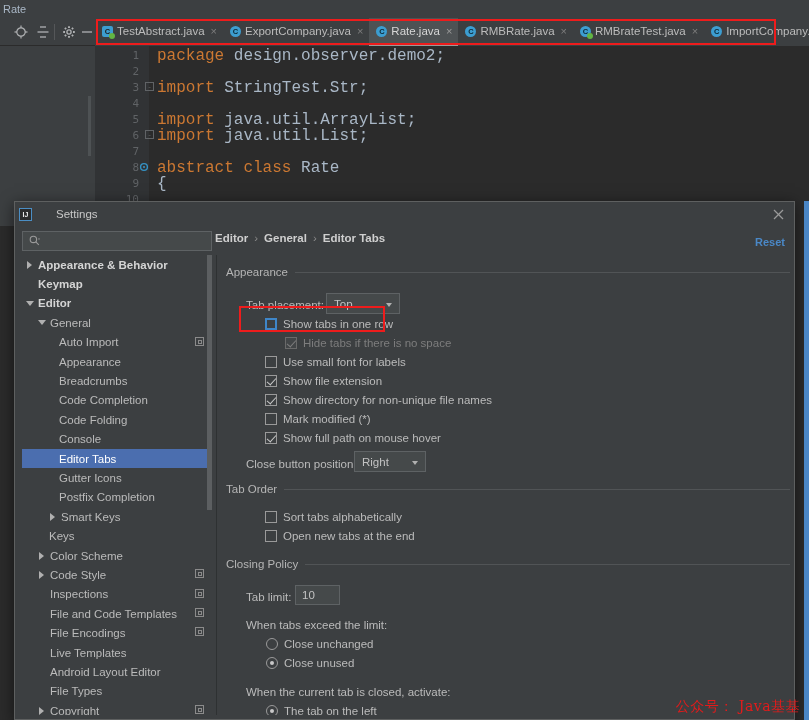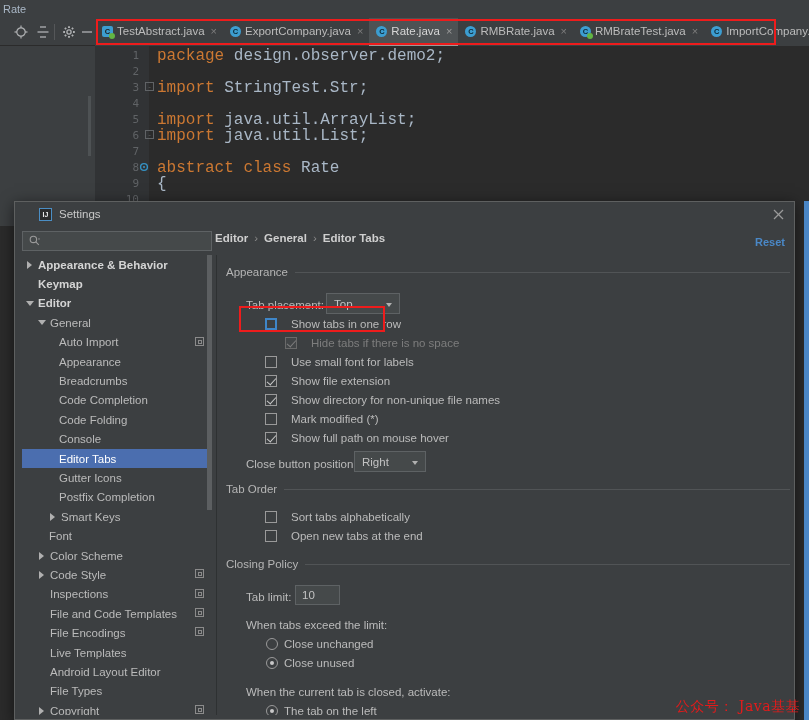--- a/index.html
+++ b/index.html
@@ -108,21 +108,21 @@
   }
 
   
   .dialog{
     position:absolute; left:14px; top:201px; width:781px; height:519px;
     background:#3c3f41; border:1px solid #5e6060;
     box-shadow:0 3px 14px rgba(0,0,0,.55);
   }
   .dlg-title{
     position:absolute; left:0; top:0; width:100%; height:24px;
-    display:flex; align-items:center; gap:7px; padding-left:24px;
+    display:flex; align-items:center; gap:24px; padding-left:4px;
     background:#3c3f41;
     text-align:center;
   }
   .dlg-title .ijicon{
     width:13px; height:13px; background:#2b2b2b; border:1px solid #4b8ec4;
     display:flex; align-items:center; justify-content:center;
     font-size:7px; font-weight:bold; color:#e8e8e8; font-family:"Liberation Sans",sans-serif;
   }
   .dlg-title .t{ font-size:11.5px; color:#c8c8c8; }
   .dlg-close{
@@ -197,21 +197,21 @@
     position:absolute; left:205px; top:53px; right:4px; bottom:4px;
     overflow:hidden;
   }
   .grouplabel{
     position:absolute; display:flex; align-items:center; gap:7px;
     font-size:11.5px; color:#b5b5b5; width:588px;
   }
   .grouplabel .rule{ flex:1; height:1px; background:#515456; }
 
   .cbrow{
-    position:absolute; display:flex; align-items:center; gap:14px;
+    position:absolute; display:flex; align-items:center; gap:6px;
     font-size:11.5px; color:#bbbbbb; white-space:nowrap;padding-left:19px;
   }
   .cb{
     width:12px; height:12px; flex:none;
     border:1px solid #9a9a9a; background:#3c3f41; position:relative;
   }
   .cb.checked::after{
     content:""; position:absolute; left:3px; top:0px; width:4px; height:8px;
     border:solid #c8c8c8; border-width:0 1.6px 1.6px 0; transform:rotate(42deg);
   }
@@ -465,21 +465,21 @@
           <span>Gutter Icons</span>
         </div>
       <div class="trow" style="padding-left:37px">
           <span>Postfix Completion</span>
         </div>
       <div class="trow" style="padding-left:27px">
           <span class="arrow right"></span>
           <span>Smart Keys</span>
         </div>
       <div class="trow" style="padding-left:27px">
-          <span>Font</span>
+          <span>Keys</span>
         </div>
       <div class="trow" style="padding-left:16px">
           <span class="arrow right"></span>
           <span>Color Scheme</span>
         </div>
       <div class="trow" style="padding-left:16px">
           <span class="arrow right"></span>
           <span>Code Style</span>
           <span class="copyico"></span>
         </div>

